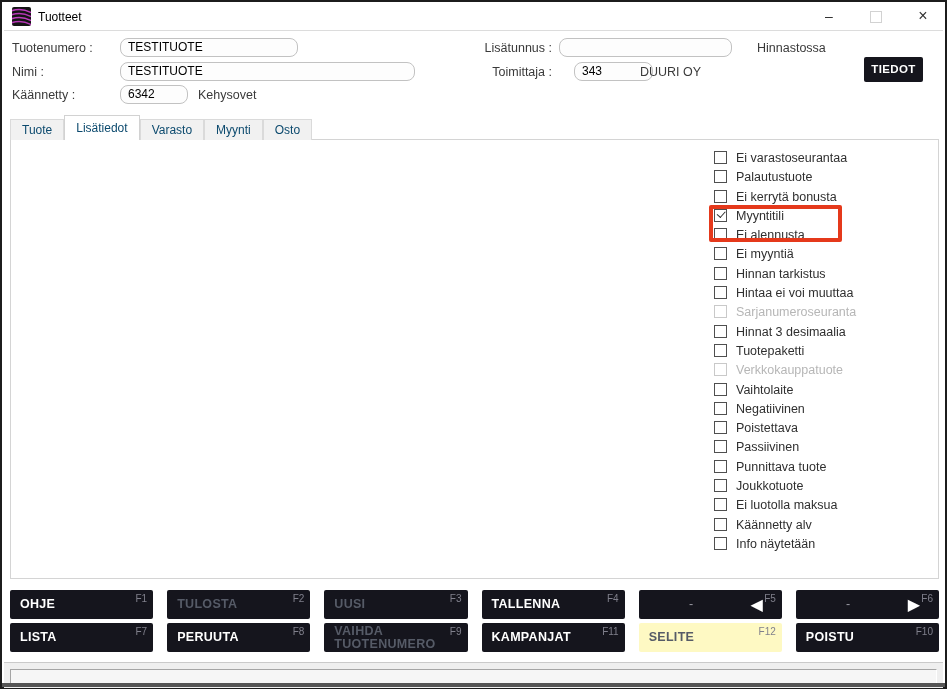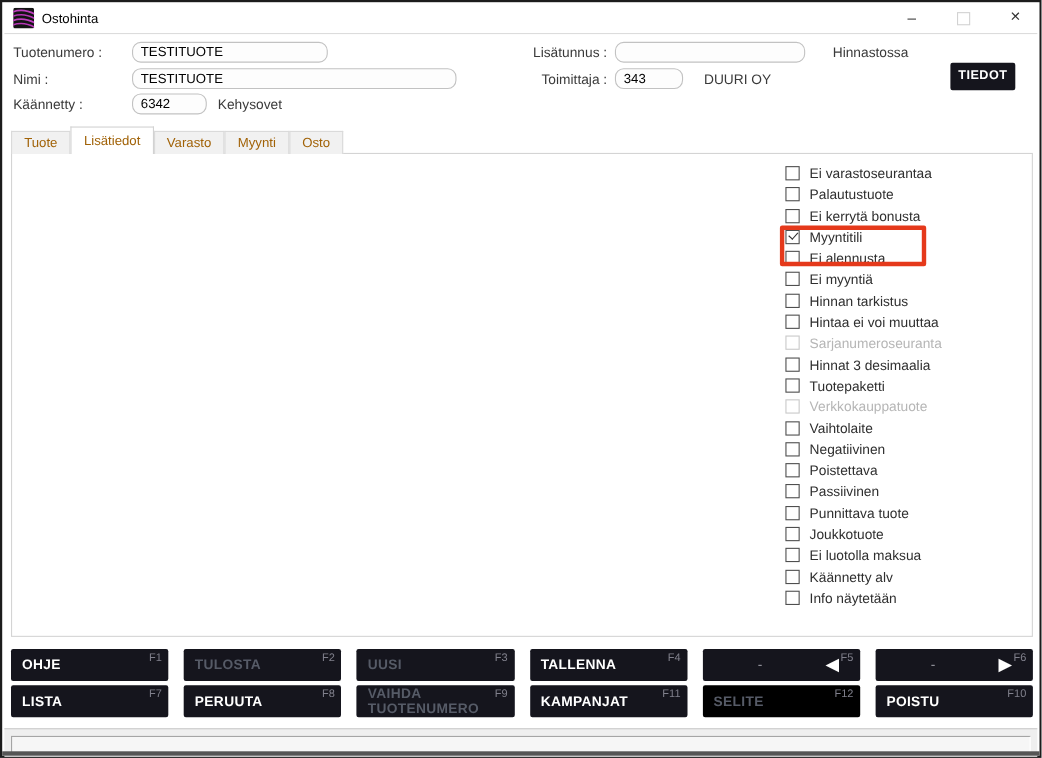--- a/index.html
+++ b/index.html
@@ -17,21 +17,21 @@
   .btn-close{left:902px;font-size:16px;}
 
   
   .lbl{position:absolute;font-size:12.5px;color:#3a3a3a;white-space:nowrap;}
   .fld{position:absolute;height:19px;box-sizing:border-box;border:1px solid #c2c2c2;border-radius:8px;background:#fdfdfd;font-size:12px;color:#000;line-height:17px;padding:0 7px;white-space:nowrap;overflow:hidden;}
   .fld.num{text-align:right;}
   .tiedot{position:absolute;left:862px;top:55px;width:59px;height:25px;background:#15151d;color:#fff;font-size:11.5px;font-weight:bold;text-align:center;line-height:25px;border-radius:2px;letter-spacing:.4px;}
 
   
   .tabs{position:absolute;left:8px;top:114px;height:24px;z-index:3;display:flex;align-items:flex-end;}
-  .tab{box-sizing:border-box;height:21px;padding:3px 11px 0;background:#f1f1f1;border:1px solid #dadada;border-bottom:none;font-size:12px;color:#a16207;}
+  .tab{box-sizing:border-box;height:21px;padding:3px 11px 0;background:#f1f1f1;border:1px solid #dadada;border-bottom:none;font-size:12px;color:#0c4a6e;}
   .tab.active{height:25px;padding-top:5px;background:#fff;border-color:#d2d2d2;}
   .panel{position:absolute;left:8px;top:137px;width:929px;height:440px;background:#fff;border:1px solid #d4d4d4;box-sizing:border-box;z-index:1;}
 
   
   .suffix{position:absolute;font-size:12.5px;color:#3a3a3a;white-space:nowrap;}
   .combo{position:absolute;height:21px;box-sizing:border-box;border:1px solid #919191;background:#fff;font-size:12px;color:#000;line-height:19px;padding:0 22px 0 6px;}
   .combo .chev{position:absolute;right:1px;top:1px;bottom:1px;width:19px;background:#e4e4e4;border-left:1px solid #a8a8a8;text-align:center;}
   .combo .chev::after{content:"";display:inline-block;width:5px;height:5px;border:solid #6b6b6b;border-width:0 1.5px 1.5px 0;transform:rotate(45deg);margin-top:5px;}
 
   
@@ -102,38 +102,38 @@
 <div class="window">
 
   <div class="titlebar">
     <svg class="app-icon" viewBox="0 0 19 19">
       <rect width="19" height="19" rx="2" fill="#141414"></rect>
       <path d="M-1 4 Q 9 0 20 6" stroke="#c03ec0" fill="none" stroke-width="1.5"></path>
       <path d="M-1 8 Q 9 4 20 10" stroke="#b636b6" fill="none" stroke-width="1.5"></path>
       <path d="M-1 12 Q 9 8 20 14" stroke="#c03ec0" fill="none" stroke-width="1.5"></path>
       <path d="M-1 16 Q 9 12 20 18" stroke="#b636b6" fill="none" stroke-width="1.5"></path>
     </svg>
-    <span class="title-text">Ostohinta</span>
+    <span class="title-text">Tuotteet</span>
     <span class="win-btn btn-min">–</span>
     <span class="win-btn btn-max"><span class="sq"></span></span>
     <span class="win-btn btn-close">×</span>
   </div>
 
   <span class="lbl" style="left:10px;top:39px">Tuotenumero :</span>
   <div class="fld" style="left:118px;top:36px;width:178px">TESTITUOTE</div>
   <span class="lbl" style="left:10px;top:63px">Nimi :</span>
   <div class="fld" style="left:118px;top:60px;width:295px">TESTITUOTE</div>
   <span class="lbl" style="left:10px;top:86px">Käännetty :</span>
   <div class="fld" style="left:118px;top:83px;width:68px">6342</div>
   <span class="lbl" style="left:196px;top:86px">Kehysovet</span>
 
   <span class="lbl" style="left:455px;top:39px;width:95px;text-align:right">Lisätunnus :</span>
   <div class="fld" style="left:557px;top:36px;width:173px"></div>
   <span class="lbl" style="left:455px;top:63px;width:95px;text-align:right">Toimittaja :</span>
-  <div class="fld" style="left:557px;top:60px;width:62px">343</div>
+  <div class="fld" style="left:572px;top:60px;width:79px">343</div>
   <span class="lbl" style="left:638px;top:63px">DUURI OY</span>
   <span class="lbl" style="left:755px;top:39px">Hinnastossa</span>
   <div class="tiedot">TIEDOT</div>
 
   <div class="tabs">
 
   <div class="tab">Tuote</div>
       <div class="tab active">Lisätiedot</div>
       <div class="tab">Varasto</div>
       <div class="tab">Myynti</div>
@@ -411,21 +411,21 @@
       <div class="fbtn disabled" style="background-color: rgb(21, 21, 29);">
       <span class="btn-label">VAIHDA TUOTENUMERO</span>
       <span class="btn-fkey">F9</span>
       <span class="btn-arrow"></span>
     </div>
       <div class="fbtn" style="background-color: rgb(21, 21, 29);">
       <span class="btn-label">KAMPANJAT</span>
       <span class="btn-fkey">F11</span>
       <span class="btn-arrow"></span>
     </div>
-      <div class="fbtn disabled" style="background-color: #000000; text-align: center;">
+      <div class="fbtn disabled" style="background-color: #fef9c3; text-align: center;">
       <span class="btn-label">SELITE</span>
       <span class="btn-fkey">F12</span>
       <span class="btn-arrow"></span>
     </div>
       <div class="fbtn" style="background-color: rgb(21, 21, 29);">
       <span class="btn-label">POISTU</span>
       <span class="btn-fkey">F10</span>
       <span class="btn-arrow"></span>
     </div>
     </div>

